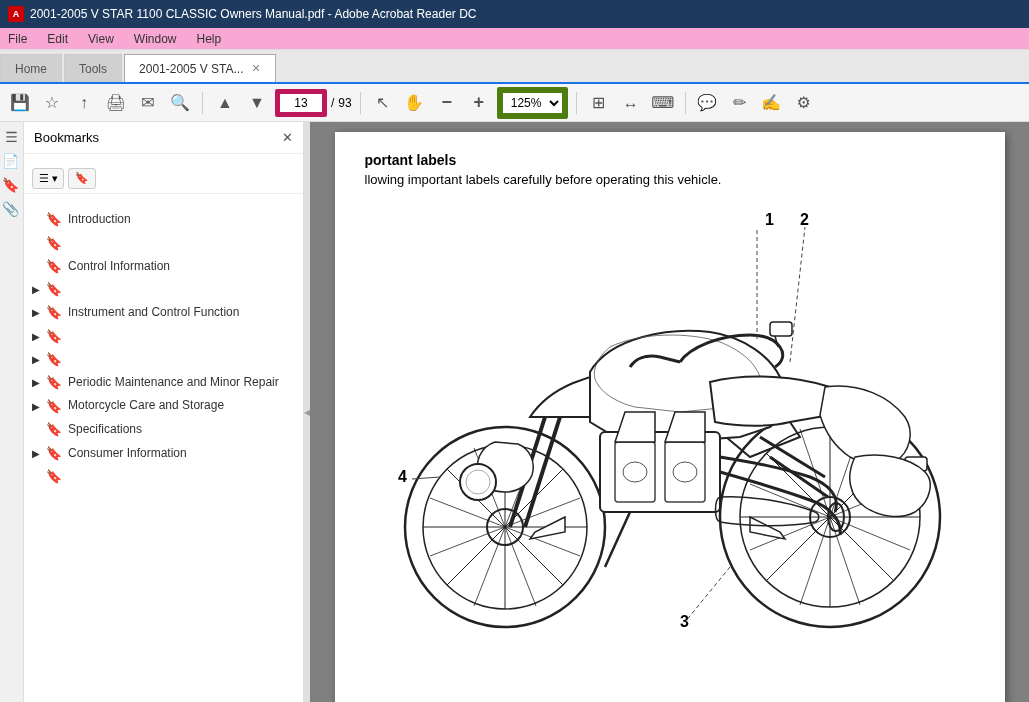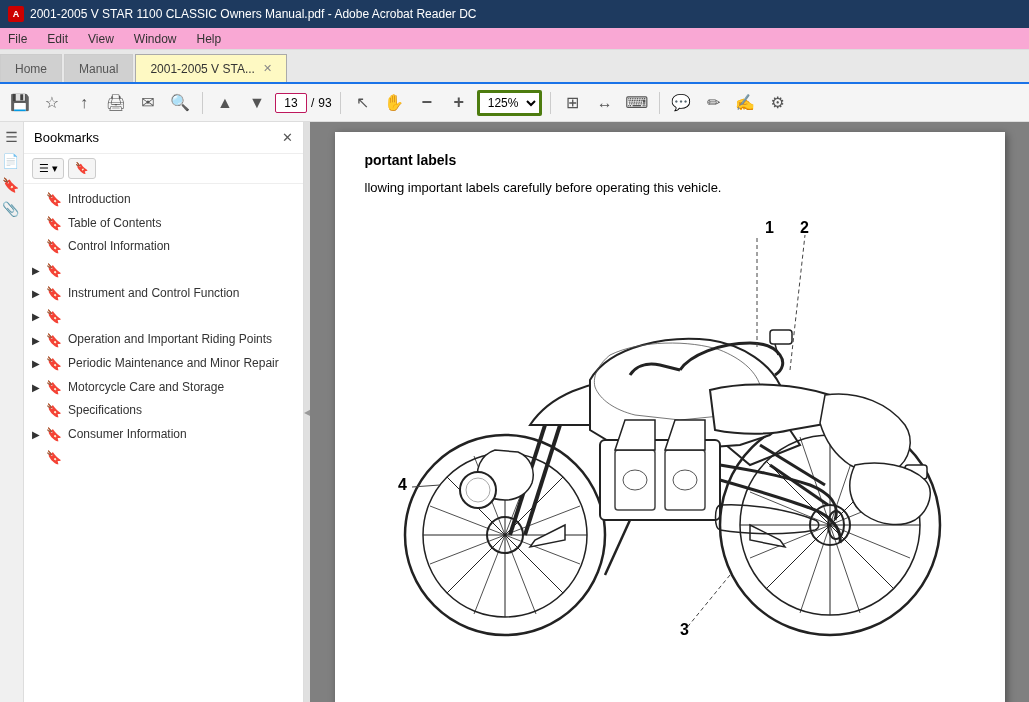--- a/index.html
+++ b/index.html
@@ -54,21 +54,21 @@
       cursor: pointer;
       border: 1px solid #ccc;
       border-bottom: none;
       background: #d0d0d0;
       color: #555;
       margin-right: 2px;
       height: 28px;
       display: flex; align-items: center;
     }
     .tab.active {
-      background: #fef9c3;
+      background: #ffffff;
       color: #333;
       border-color: #aaa;
       font-weight: 500;
     }
     .tab-close {
       margin-left: 8px;
       color: #888;
       font-size: 11px;
     }
 
@@ -94,48 +94,49 @@
     .toolbar-separator {
       width: 1px; height: 22px;
       background: #ccc;
       margin: 0 4px;
     }
     .page-nav {
       display: flex; align-items: center; gap: 4px;
       font-size: 12px;
     }
     .page-input {
-      width: 32px; text-align: center;
-      border: 1px solid #be185d;
+      width: 52px; text-align: center;
+      border: 5px solid #be185d;
       border-radius: 2px;
       padding: 2px;
       font-size: 12px;
     }
     .zoom-select {
-      border: 3px solid #4d7c0f;
+      border: 6px solid #4d7c0f;
       border-radius: 2px;
       padding: 2px 4px;
       font-size: 12px;
       background: white;
     }
 
     
     .main-layout {
       display: flex;
       height: calc(702px - 28px - 22px - 34px - 38px);
     }
 
     
     .sidebar {
       width: 280px;
       background: white;
       border-right: 1px solid #ddd;
       display: flex;
       flex-direction: column;
       overflow: hidden;
+      gap: 10px;
     }
     .sidebar-header {
       padding: 8px 10px;
       font-size: 13px;
       font-weight: 500;
       border-bottom: 1px solid #eee;
       display: flex;
       align-items: center;
       justify-content: space-between;
     }
@@ -221,21 +222,21 @@
       background: white;
       width: 670px;
       min-height: 580px;
       padding: 20px 30px;
       position: relative;
       box-shadow: 2px 2px 8px rgba(0,0,0,0.4);
     }
     .pdf-text-top {
       font-size: 14px;
       font-weight: bold;
-      margin-bottom: 12px;
+      margin-bottom: 4px;
     }
     .pdf-text-sub {
       font-size: 13px;
     }
     .motorcycle-container {
       width: 100%;
       height: 460px;
       position: relative;
       display: flex;
       align-items: center;
@@ -277,21 +278,21 @@
   <span class="menu-item">View</span>
   <span class="menu-item">Window</span>
   <span class="menu-item">Help</span>
 </div>
 
 <div class="tab-bar">
   <div class="tab">
     <span>Home</span>
   </div>
   <div class="tab">
-    <span>Manual</span>
+    <span>Tools</span>
   </div>
   <div class="tab active">
     <span>2001-2005  V STA...</span>
     <span class="tab-close">✕</span>
   </div>
 </div>
 
 <div class="toolbar">
   <button class="toolbar-btn">💾</button>
   <button class="toolbar-btn">☆</button>
@@ -353,21 +354,20 @@
 
       <div class="bookmark-item">
         <span class="bookmark-chevron"></span>
         <span class="bookmark-icon">🔖</span>
         <span class="bookmark-label">Introduction</span>
       </div>
 
       <div class="bookmark-item">
         <span class="bookmark-chevron"></span>
         <span class="bookmark-icon">🔖</span>
-        <span class="bookmark-label">Table of Contents</span>
       </div>
 
       <div class="bookmark-item">
         <span class="bookmark-chevron"></span>
         <span class="bookmark-icon">🔖</span>
         <span class="bookmark-label">Control Information</span>
       </div>
 
       <div class="bookmark-item has-children">
         <span class="bookmark-chevron" style="color:#333;">▶</span>
@@ -381,21 +381,20 @@
       </div>
 
       <div class="bookmark-item has-children">
         <span class="bookmark-chevron" style="color:#333;">▶</span>
         <span class="bookmark-icon">🔖</span>
       </div>
 
       <div class="bookmark-item has-children">
         <span class="bookmark-chevron" style="color:#333;">▶</span>
         <span class="bookmark-icon">🔖</span>
-        <span class="bookmark-label">Operation and Important Riding Points</span>
       </div>
 
       <div class="bookmark-item has-children">
         <span class="bookmark-chevron" style="color:#333;">▶</span>
         <span class="bookmark-icon">🔖</span>
         <span class="bookmark-label">Periodic Maintenance and Minor Repair</span>
       </div>
 
       <div class="bookmark-item has-children">
         <span class="bookmark-chevron" style="color:#333;">▶</span>

